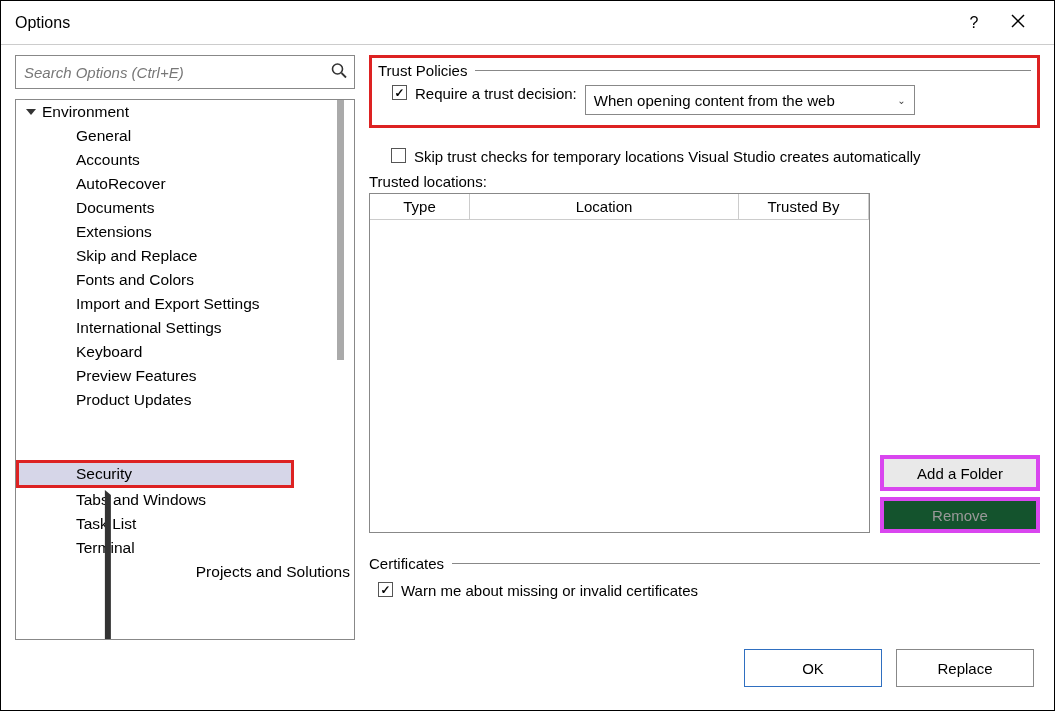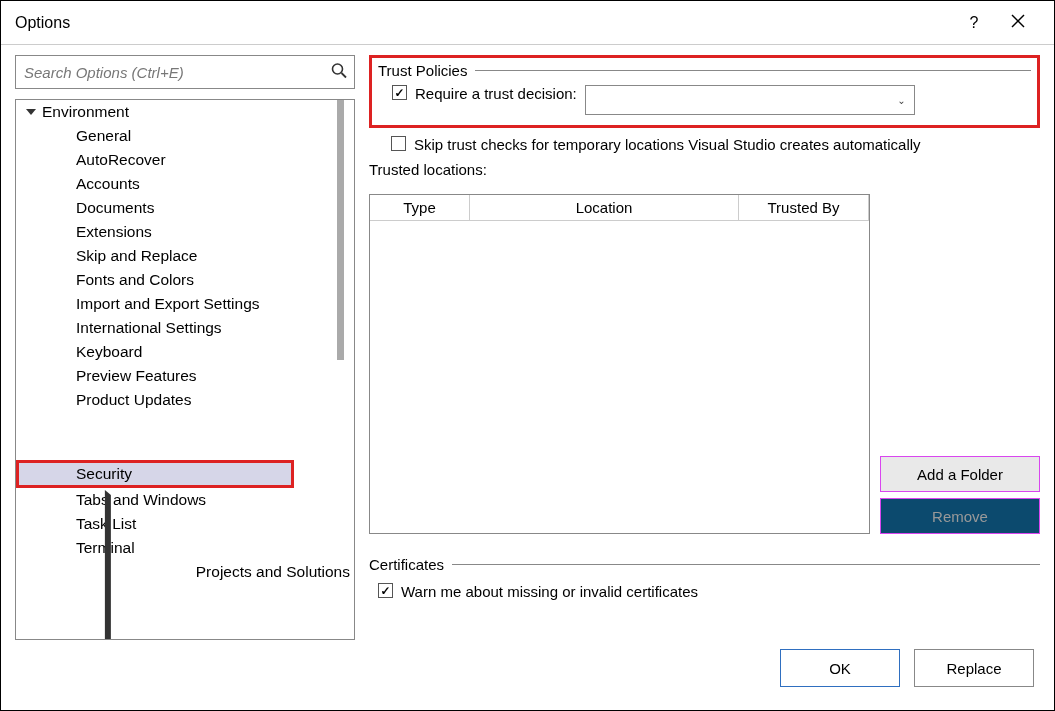--- a/index.html
+++ b/index.html
@@ -118,21 +118,21 @@
     flex: 1;
     height: 1px;
     background: #888;
   }
   .group-header .label {
     font-size: 15px;
   }
   .highlightbox {
     border: 3px solid #d22;
     padding: 4px 6px 10px 6px;
-    margin-bottom: 8px;
+    margin-bottom: 20px;
   }
   .row { display:flex; gap:8px; flex-wrap:wrap;}
   .chk {
     width:15px; height:15px;
     border:1px solid #555;
     display:inline-flex; align-items:center; justify-content:center;
     font-size:12px;
     line-height:1;
   }
   .chk.checked::after { content:"✓"; font-weight:bold;}
@@ -174,39 +174,39 @@
   .th-type{ width:100px;}
   .th-loc{ flex:1;}
   .th-by{ width:130px; border-right:none;}
   .sidebtns {
     width:160px;
     display:flex;
     flex-direction:column;
     gap:6px;
   }
   .btn {
-    border:1px solid #d946ef;
+    border:4px solid #d946ef;
     background:#e9e9e9;
     height:36px;
     display:flex;
     align-items:center;
     justify-content:center;
     font-size:15px;
   }
-  .btn.disabled { color:#999; background:#0c4a6e;}
+  .btn.disabled { color:#999; background:#14532d;}
   .footer {
     height: 70px;
     display:flex;
     justify-content:flex-end;
     align-items:center;
     gap:14px;
     padding: 0 20px 14px 0;
   }
   .fbtn {
-    width:120px; height:38px;
+    width:138px; height:38px;
     border:1px solid #888;
     background:#fff;
     display:flex; align-items:center; justify-content:center;
     font-size:15px;
   }
   .fbtn.primary { border:1.5px solid #2f6fc0;}
   .caret-tri {
     width:0;height:0;
     border-left:5px solid transparent;
     border-right:5px solid transparent;
@@ -245,22 +245,22 @@
         </span>
       </div>
       <div class="tree">
         <div class="tree-scroll"></div>
         <ul>
           <li class="cat tree-item">
             <span class="caret-tri open"></span>
             <span>Environment</span>
           </li>
           <li class="tree-item child">General</li>
+          <li class="tree-item child">Accounts</li>
           <li class="tree-item child">AutoRecover</li>
-          <li class="tree-item child">Accounts</li>
           <li class="tree-item child">Documents</li>
           <li class="tree-item child">Extensions</li>
           <li class="tree-item child">Skip and Replace</li>
           <li class="tree-item child">Fonts and Colors</li>
           <li class="tree-item child">Import and Export Settings</li>
           <li class="tree-item child">International Settings</li>
           <li class="tree-item child">Keyboard</li>
           <li class="tree-item child">Preview Features</li>
           <li class="tree-item child">Product Updates</li>
           <li class="tree-item child selected">Security</li>
@@ -278,31 +278,32 @@
     <div class="right">
       <div class="highlightbox">
         <div class="group-header">
           <span class="label">Trust Policies</span>
           <span class="line"></span>
         </div>
         <div class="row" style="margin-left:14px;">
           <span class="chk checked"></span>
           <span class="small-label">Require a trust decision:</span>
           <span class="dropdown">
+            <span>When opening content from the web</span>
             <span class="caret">⌄</span>
           </span>
         </div>
       </div>
 
       <div class="row" style="margin-left:22px; margin-bottom:8px;">
         <span class="chk"></span>
         <span class="small-label">Skip trust checks for temporary locations Visual Studio creates automatically</span>
       </div>
 
-      <div class="small-label" style="margin-bottom:16px;">Trusted locations:</div>
+      <div class="small-label" style="margin-bottom:3px;">Trusted locations:</div>
 
       <div class="table-area">
         <div class="table">
           <div class="thead">
             <div class="th th-type">Type</div>
             <div class="th th-loc">Location</div>
             <div class="th th-by">Trusted By</div>
           </div>
         </div>
         <div class="sidebtns">

